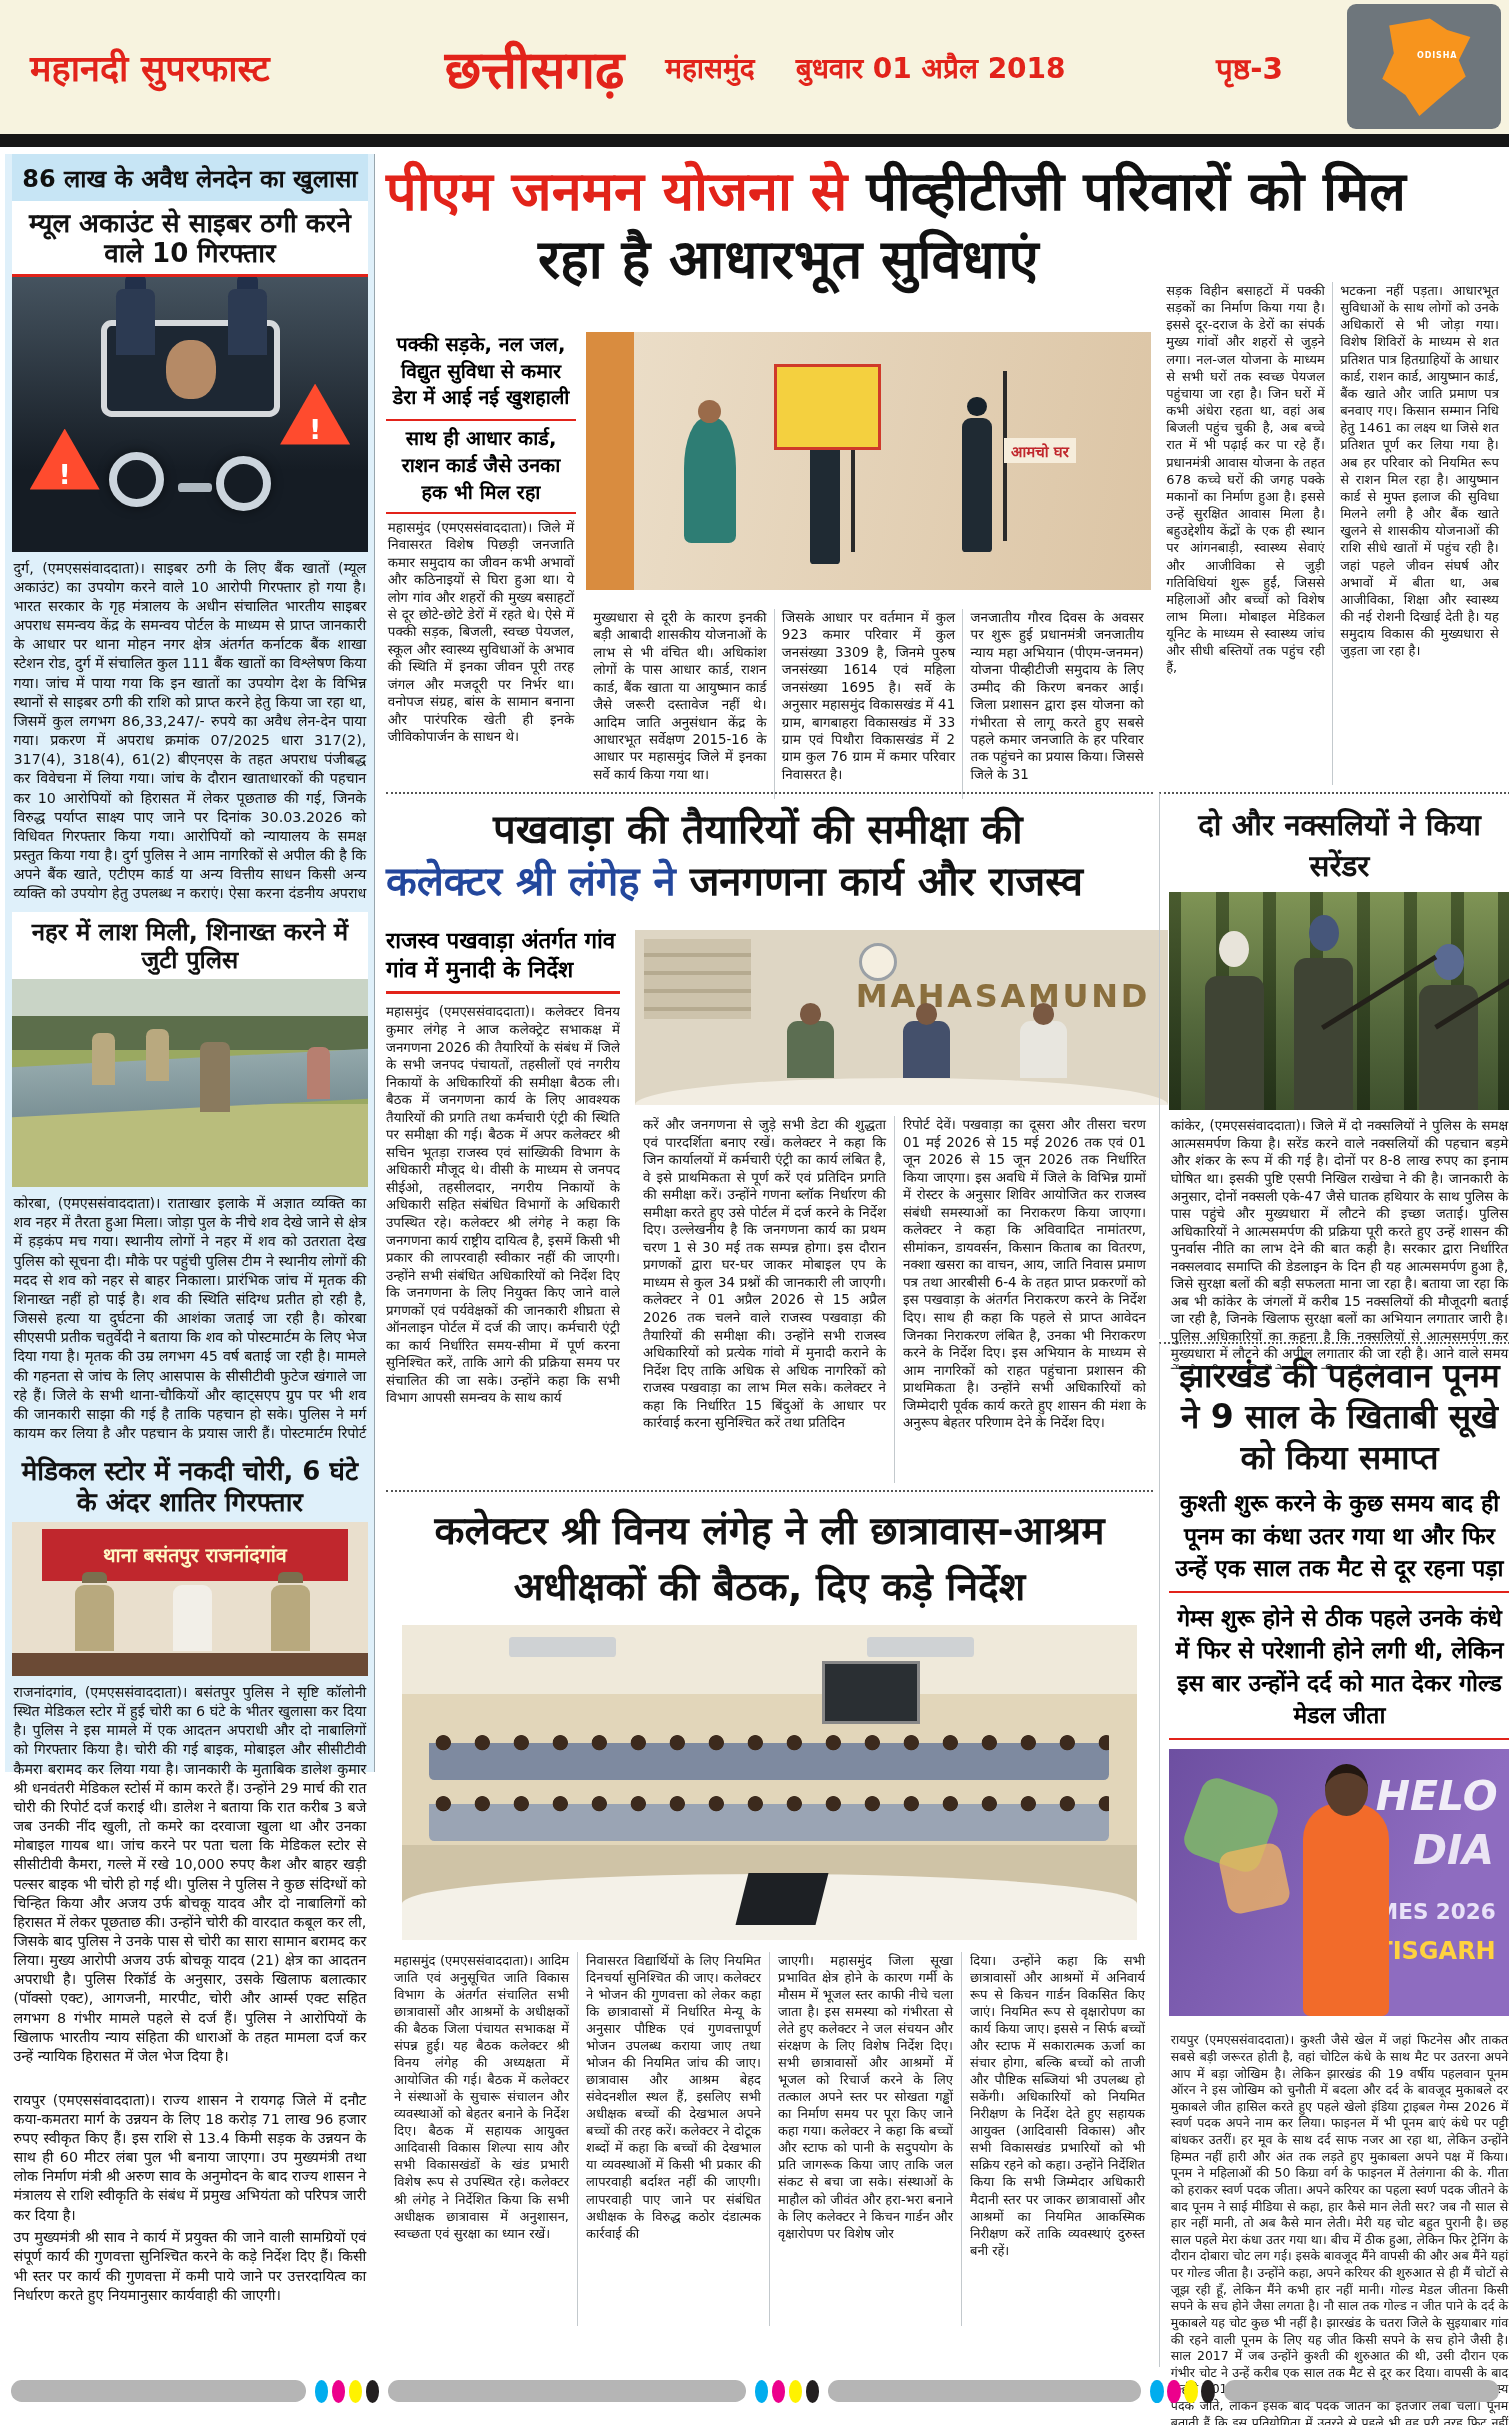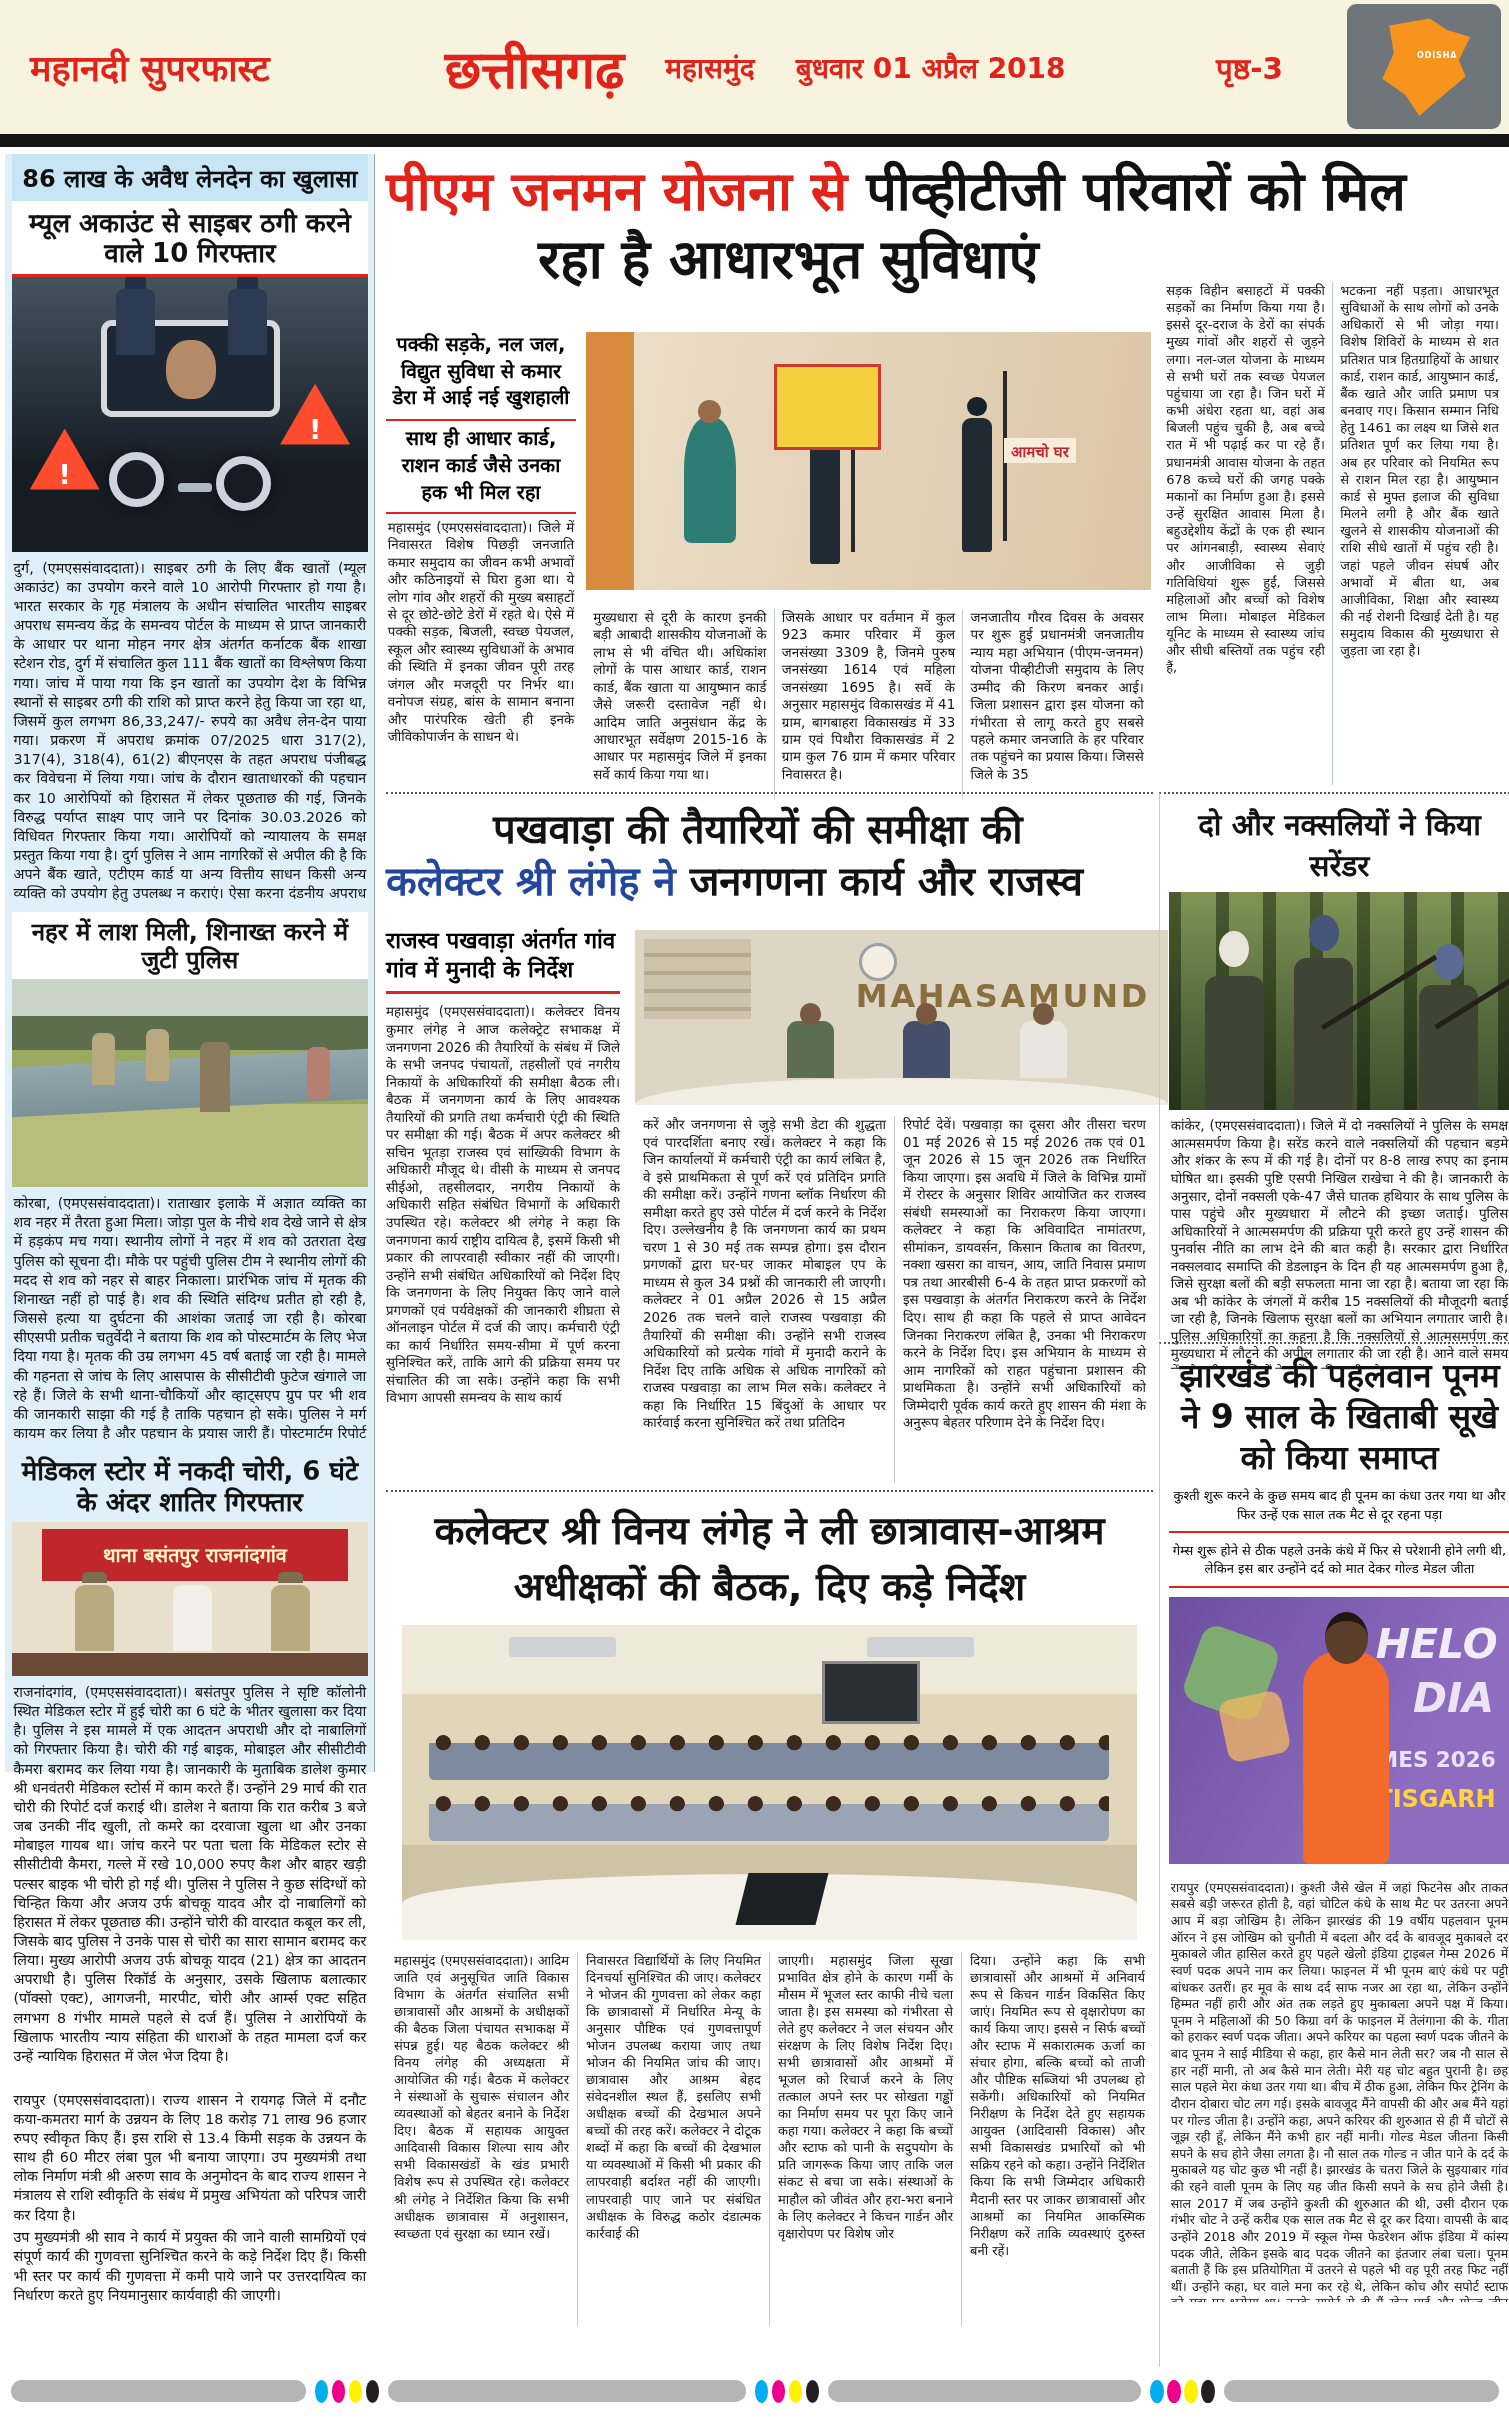--- a/index.html
+++ b/index.html
@@ -115,21 +115,21 @@
   .ph-naxal { margin-top:7.2px; height:218px;
     background:linear-gradient(#7f9455,#54683c 60%,#3f512e), repeating-linear-gradient(90deg, rgba(40,60,25,.5) 0 12.5px, transparent 12.5px 47px); background-blend-mode:multiply; }
   .ph-naxal .g { position:absolute; bottom:0; width:59px; height:134px; background:#3f4434; border-radius:12.5px 12.5px 0 0; }
   .ph-naxal .hd { position:absolute; width:30px; height:36px; border-radius:50%; }
   .ph-naxal .rifle { position:absolute; width:134px; height:4.5px; background:#23201a; transform:rotate(-32deg); }
   #naxal .lb-body { font-size:13.4px; line-height:1.31; height:259px; }
 
   
   #wrestler { position:absolute; left:1159px; top:1342px; width:351px; height:1025px; padding:10.7px 0 0 9px; border-left:0.9px solid #c3c9cd; }
   .wr-h { font-size:33px; text-align:center; line-height:1.25; }
-  .wr-k { font-size:13px; font-weight:400; text-align:center; line-height:1.4; margin-top:9px; padding-bottom:7.2px; border-bottom:2.7px solid #e2231a; }
+  .wr-k { font-size:23px; font-weight:700; text-align:center; line-height:1.4; margin-top:9px; padding-bottom:7.2px; border-bottom:2.7px solid #e2231a; }
   .ph-khelo { margin-top:9px; height:267px; background:linear-gradient(120deg,#6d4fa1,#8e6cc0 70%); }
   .ph-khelo .l1 { position:absolute; right:12.5px; top:23px; font-size:41px; font-weight:800; color:rgba(255,255,255,.88); font-style:italic; }
   .ph-khelo .l2 { position:absolute; right:16px; top:77px; font-size:41px; font-weight:800; color:rgba(255,255,255,.82); font-style:italic; }
   .ph-khelo .l3 { position:absolute; right:14.3px; top:150px; font-size:21.5px; font-weight:800; color:#e9e2f8; }
   .ph-khelo .l4 { position:absolute; right:14.3px; top:188px; font-size:24px; font-weight:800; color:#ffd23f; }
   .ph-khelo .logo { position:absolute; left:21.5px; top:36px; width:80px; height:80px; background:#7fc063; transform:rotate(20deg); border-radius:16px; opacity:.8; }
   .ph-khelo .logo2 { position:absolute; left:54px; top:98px; width:63px; height:63px; background:#f4b860; transform:rotate(-12deg); border-radius:12.5px; opacity:.75; }
   .ph-khelo .ath { position:absolute; left:134px; top:54px; width:86px; height:213px; background:#f26b2a; border-radius:36px 36px 7.2px 7.2px; }
   .ph-khelo .ath:before { content:""; position:absolute; top:-39px; left:21.5px; width:43px; height:43px; background:#5a3d2b; border-radius:50%; border-top:9px solid #221710; }
   #wrestler .lb-body { font-size:12.5px; line-height:1.33; height:429px; margin-top:9px; }
@@ -247,21 +247,21 @@
         <div class="spear" style="left:265px; top:50px;"></div>
         <div class="tf" style="left:376px; top:86px;"></div>
         <div class="spear" style="left:417px; top:39px;"></div>
         <div class="sign"></div>
         <div class="woman"></div>
         <div class="chip">आमचो घर</div>
       </div>
       <div class="jm-3col jt">
         <div class="clip">मुख्यधारा से दूरी के कारण इनकी बड़ी आबादी शासकीय योजनाओं के लाभ से भी वंचित थी। अधिकांश लोगों के पास आधार कार्ड, राशन कार्ड, बैंक खाता या आयुष्मान कार्ड जैसे जरूरी दस्तावेज नहीं थे। आदिम जाति अनुसंधान केंद्र के आधारभूत सर्वेक्षण 2015-16 के आधार पर महासमुंद जिले में इनका सर्वे कार्य किया गया था।</div>
         <div class="clip">जिसके आधार पर वर्तमान में कुल 923 कमार परिवार में कुल जनसंख्या 3309 है, जिनमे पुरुष जनसंख्या 1614 एवं महिला जनसंख्या 1695 है। सर्वे के अनुसार महासमुंद विकासखंड में 41 ग्राम, बागबाहरा विकासखंड में 33 ग्राम एवं पिथौरा विकासखंड में 2 ग्राम कुल 76 ग्राम में कमार परिवार निवासरत है।</div>
-        <div class="clip">जनजातीय गौरव दिवस के अवसर पर शुरू हुई प्रधानमंत्री जनजातीय न्याय महा अभियान (पीएम-जनमन) योजना पीव्हीटीजी समुदाय के लिए उम्मीद की किरण बनकर आई। जिला प्रशासन द्वारा इस योजना को गंभीरता से लागू करते हुए सबसे पहले कमार जनजाति के हर परिवार तक पहुंचने का प्रयास किया। जिससे जिले के 35</div>
+        <div class="clip">जनजातीय गौरव दिवस के अवसर पर शुरू हुई प्रधानमंत्री जनजातीय न्याय महा अभियान (पीएम-जनमन) योजना पीव्हीटीजी समुदाय के लिए उम्मीद की किरण बनकर आई। जिला प्रशासन द्वारा इस योजना को गंभीरता से लागू करते हुए सबसे पहले कमार जनजाति के हर परिवार तक पहुंचने का प्रयास किया। जिससे जिले के 31</div>
       </div>
     </div>
 
     <div class="jm-side jt">
       <div class="clip">सड़क विहीन बसाहटों में पक्की सड़कों का निर्माण किया गया है। इससे दूर-दराज के डेरों का संपर्क मुख्य गांवों और शहरों से जुड़ने लगा। नल-जल योजना के माध्यम से सभी घरों तक स्वच्छ पेयजल पहुंचाया जा रहा है। जिन घरों में कभी अंधेरा रहता था, वहां अब बिजली पहुंच चुकी है, अब बच्चे रात में भी पढ़ाई कर पा रहे हैं। प्रधानमंत्री आवास योजना के तहत 678 कच्चे घरों की जगह पक्के मकानों का निर्माण हुआ है। इससे उन्हें सुरक्षित आवास मिला है। बहुउद्देशीय केंद्रों के एक ही स्थान पर आंगनबाड़ी, स्वास्थ्य सेवाएं और आजीविका से जुड़ी गतिविधियां शुरू हुईं, जिससे महिलाओं और बच्चों को विशेष लाभ मिला। मोबाइल मेडिकल यूनिट के माध्यम से स्वास्थ्य जांच और सीधी बस्तियों तक पहुंच रही हैं,</div>
       <div class="clip">भटकना नहीं पड़ता। आधारभूत सुविधाओं के साथ लोगों को उनके अधिकारों से भी जोड़ा गया। विशेष शिविरों के माध्यम से शत प्रतिशत पात्र हितग्राहियों के आधार कार्ड, राशन कार्ड, आयुष्मान कार्ड, बैंक खाते और जाति प्रमाण पत्र बनवाए गए। किसान सम्मान निधि हेतु 1461 का लक्ष्य था जिसे शत प्रतिशत पूर्ण कर लिया गया है। अब हर परिवार को नियमित रूप से राशन मिल रहा है। आयुष्मान कार्ड से मुफ्त इलाज की सुविधा मिलने लगी है और बैंक खाते खुलने से शासकीय योजनाओं की राशि सीधे खातों में पहुंच रही है। जहां पहले जीवन संघर्ष और अभावों में बीता था, अब आजीविका, शिक्षा और स्वास्थ्य की नई रोशनी दिखाई देती है। यह समुदाय विकास की मुख्यधारा से जुड़ता जा रहा है।</div>
     </div>
   </article>
 
   <article id="census" class="dotted-top">

